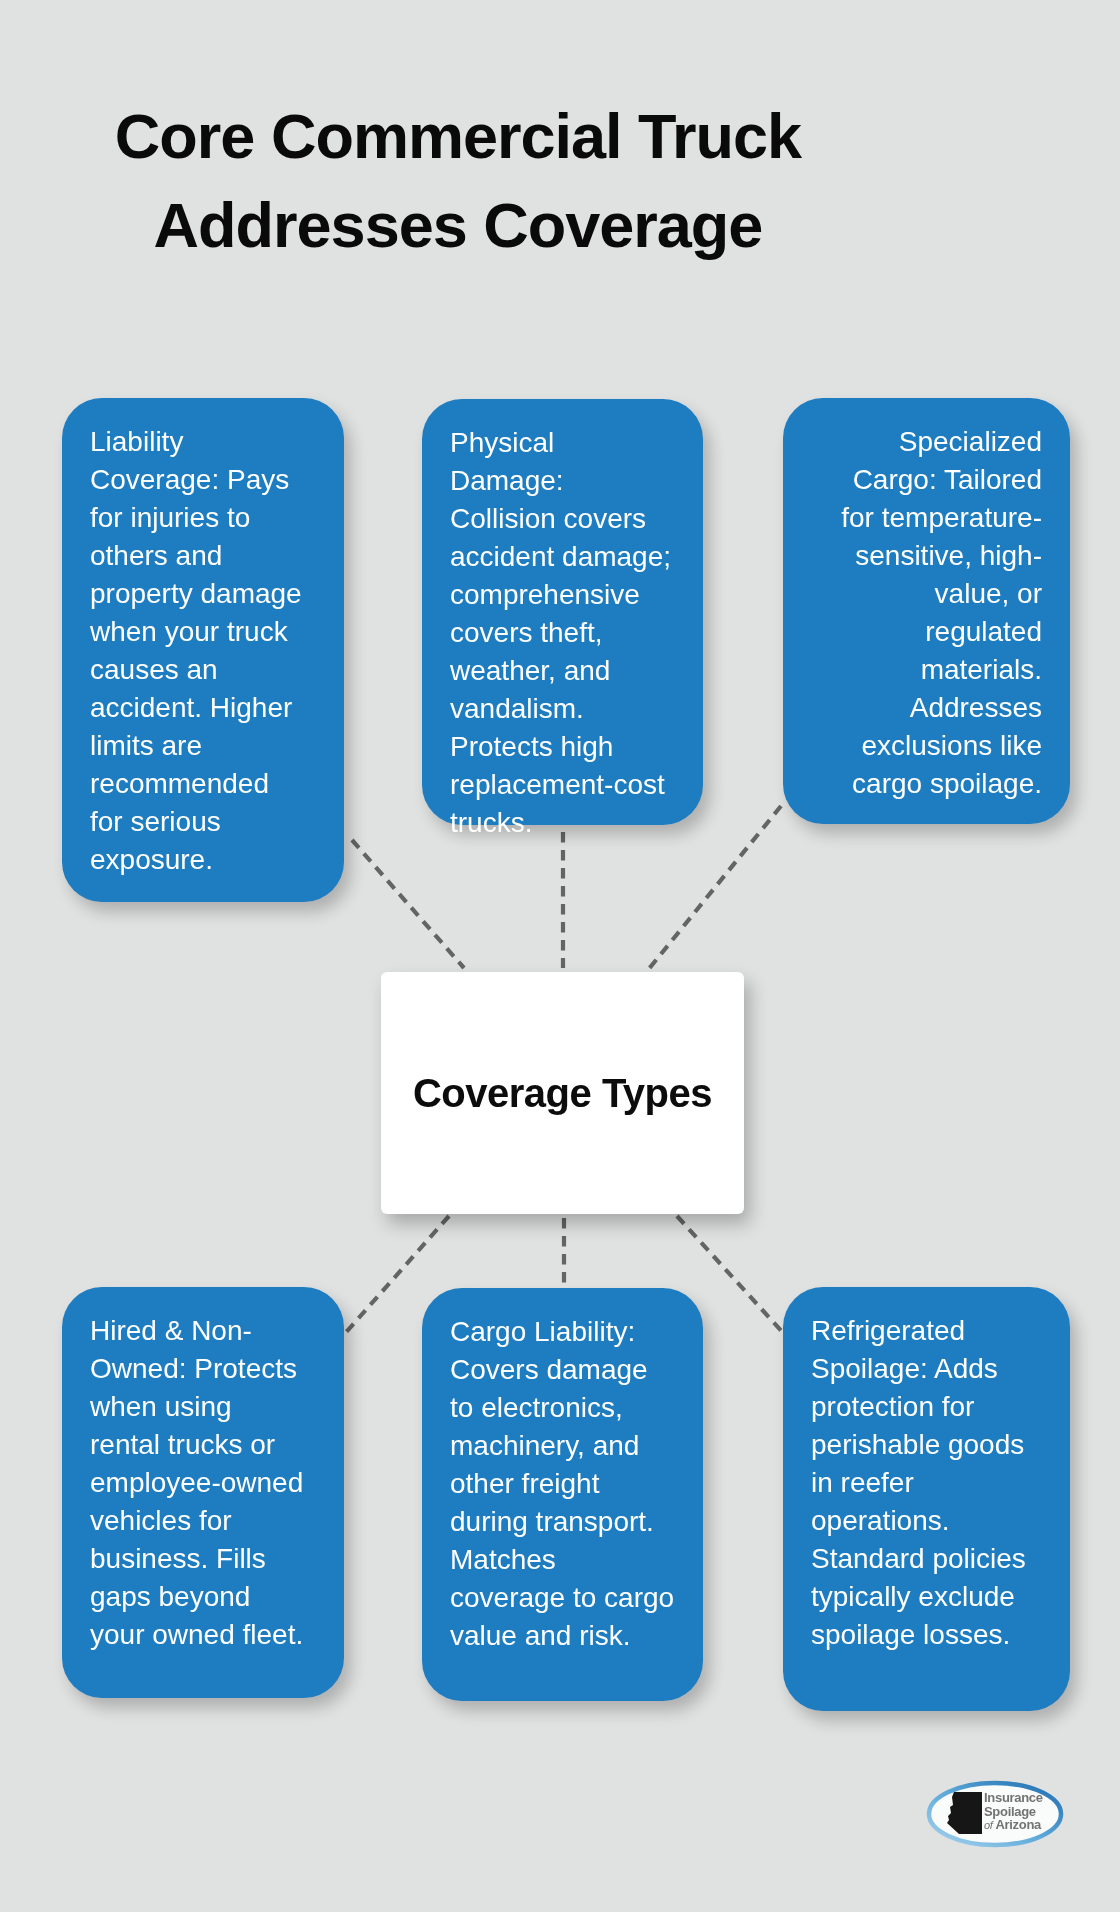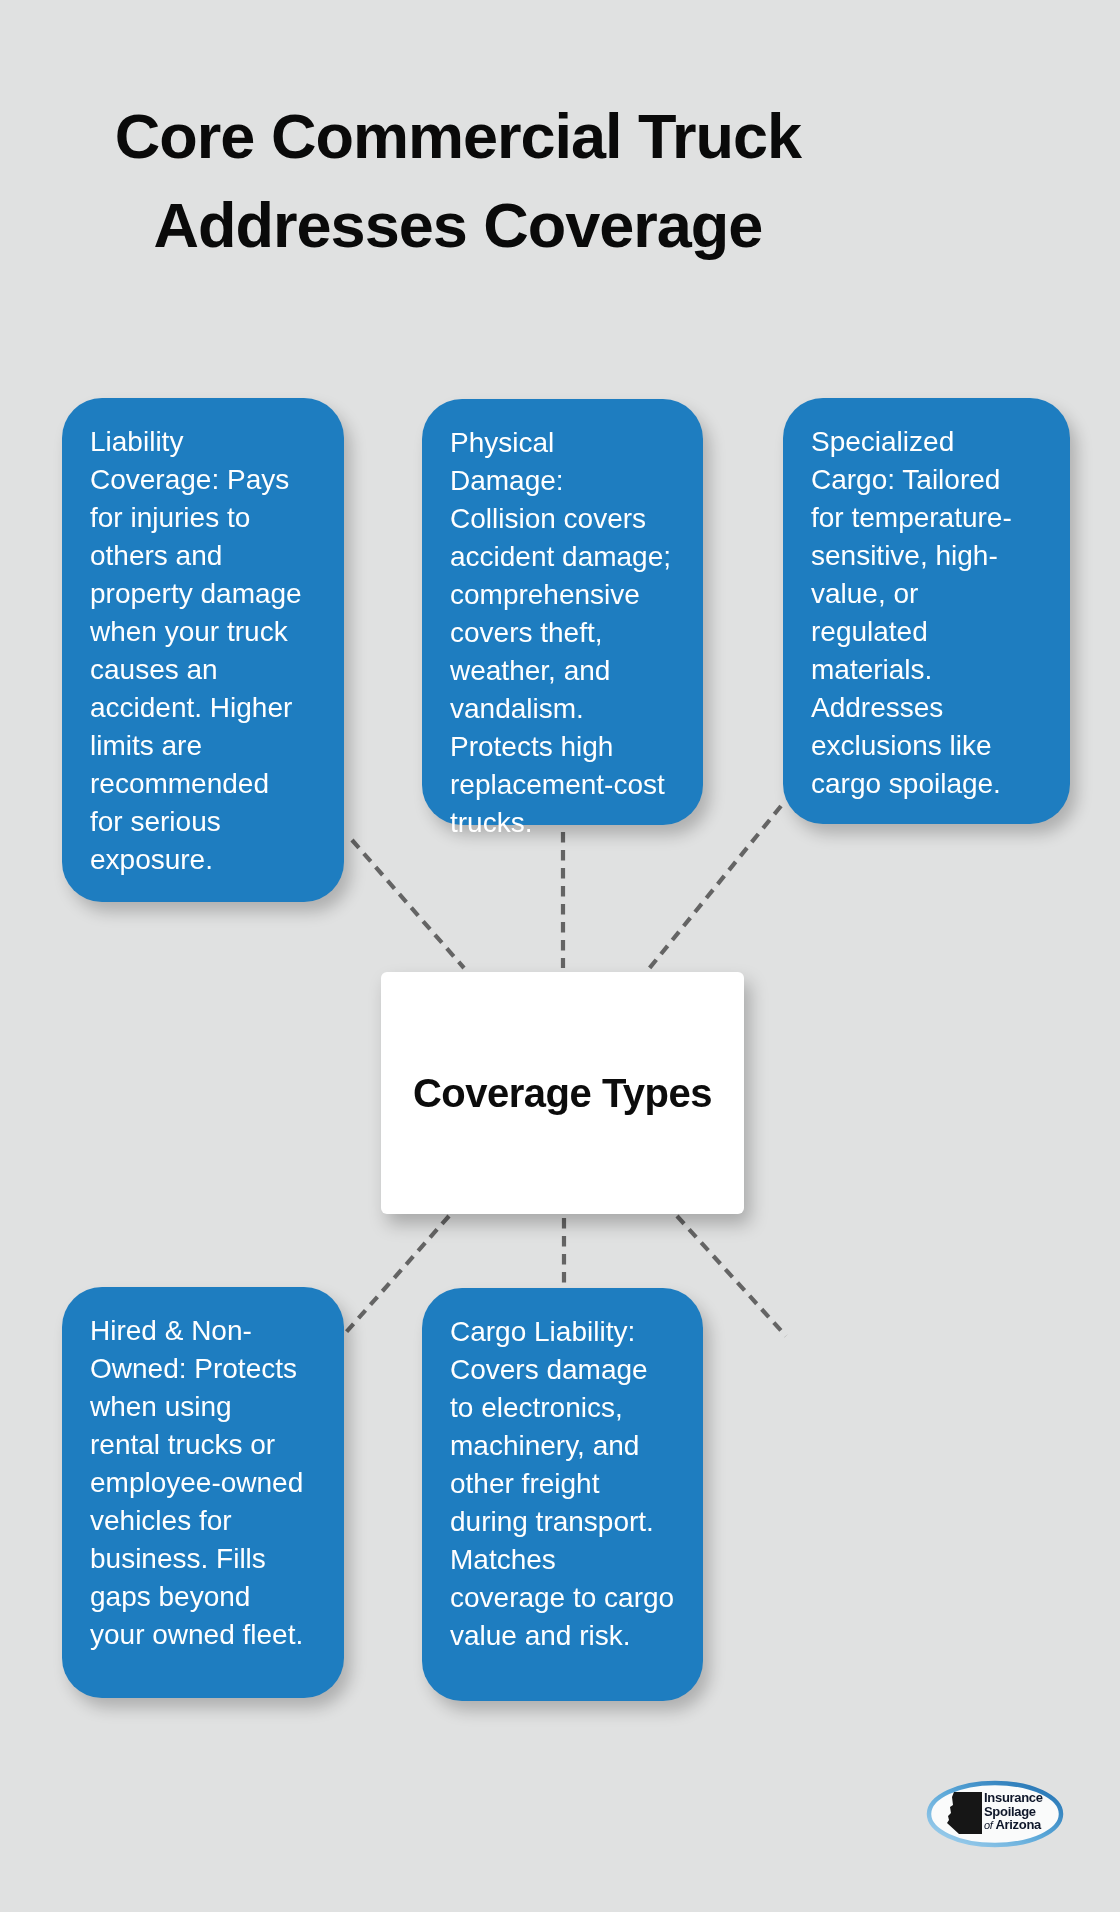--- a/index.html
+++ b/index.html
@@ -27,42 +27,42 @@
     border-radius:40px;
     color:#ffffff;
     font-size:28px;line-height:38px;
     padding:25px 28px;
     box-sizing:border-box;
     white-space:pre-line;
     box-shadow:7px 10px 16px rgba(0,0,0,0.22);
   }
   .node-1{left:62px;top:398px;width:282px;height:504px;}
   .node-2{left:422px;top:399px;width:281px;height:426px;}
-  .node-3{left:783px;top:398px;width:287px;height:426px;}
+  .node-3{left:783px;top:398px;width:287px;height:426px;text-align:right;}
   .node-4{left:62px;top:1287px;width:282px;height:411px;}
   .node-5{left:422px;top:1288px;width:281px;height:413px;}
   .node-6{left:783px;top:1287px;width:287px;height:424px;}
   .center-node{
     position:absolute;z-index:3;
     left:381px;top:972px;width:363px;height:242px;
     background:#ffffff;border-radius:6px;
     box-shadow:6px 10px 18px rgba(0,0,0,0.25);
     display:flex;align-items:center;justify-content:center;
   }
   .center-node .label{
     font-size:40px;font-weight:bold;color:#0c0c0c;letter-spacing:-0.5px;
   }
   .logo{
     position:absolute;z-index:2;
     left:925px;top:1779px;width:140px;height:70px;
   }
   .logo svg{position:absolute;top:0;left:0;}
   .logo-text{
     position:absolute;left:59px;top:12px;width:78px;
-    color:#0f172a;font-weight:bold;
+    color:#737373;font-weight:bold;
     font-size:13px;line-height:13.5px;letter-spacing:-0.3px;
   }
   .logo-text .of{font-style:italic;font-weight:normal;font-size:11px;}
 </style>
 </head>
 <body>
 
 <div class="canvas">
 
   <h1 class="title"><span>Core Commercial Truck</span><br><span>Addresses Coverage</span></h1>
@@ -119,20 +119,29 @@
 your owned fleet.</div>
   <div class="node node-5">Cargo Liability:
 Covers damage
 to electronics,
 machinery, and
 other freight
 during transport.
 Matches
 coverage to cargo
 value and risk.</div>
+  <div class="node node-6">Refrigerated
+Spoilage: Adds
+protection for
+perishable goods
+in reefer
+operations.
+Standard policies
+typically exclude
+spoilage losses.</div>
 
   <div class="center-node">
     <span class="label">Coverage Types</span>
   </div>
 
   <div class="logo">
     <svg width="140" height="70" viewBox="0 0 140 70">
       <defs>
         <linearGradient id="lg-ellipse" x1="0" y1="1" x2="1" y2="0">
           <stop offset="0" stop-color="#a8d4ef"></stop>

